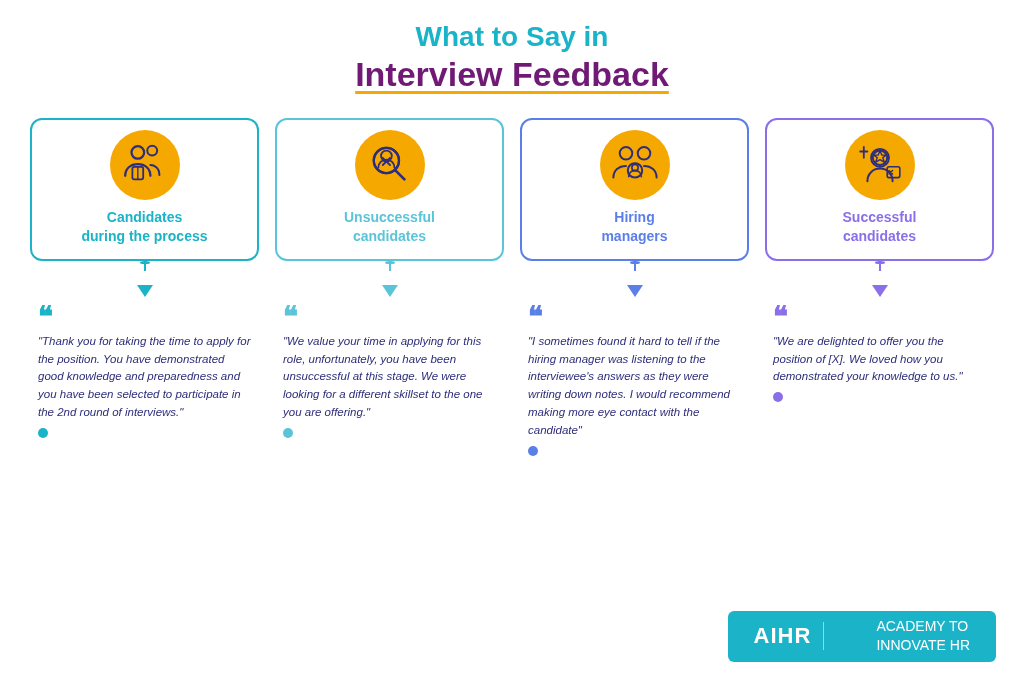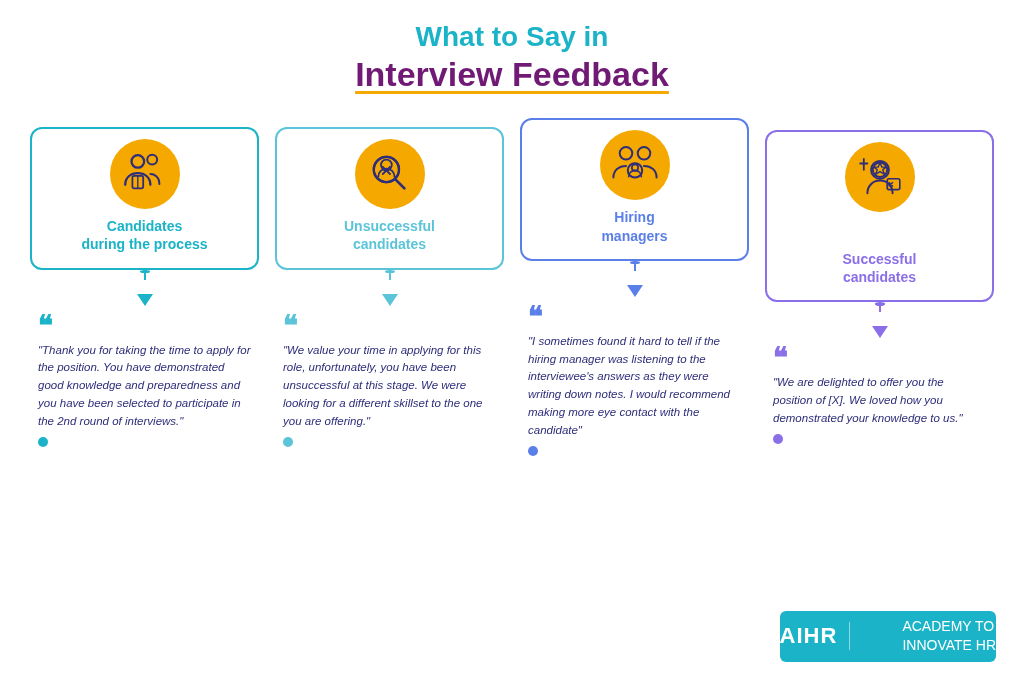--- a/index.html
+++ b/index.html
@@ -42,21 +42,20 @@
       text-decoration-color: #f5a800;
       text-underline-offset: 5px;
     }
 
     
     .cards-row {
       display: flex;
       gap: 16px;
       width: 100%;
       margin-bottom: 0;
-      align-items: center;
     }
 
     .card-col {
       flex: 1;
       display: flex;
       flex-direction: column;
       align-items: center;
     }
 
     
@@ -67,21 +66,21 @@
       width: 100%;
       display: flex;
       flex-direction: column;
       align-items: center;
       position: relative;
     }
 
     .card-col:nth-child(1) .top-box { border-color: #1ab3c8; }
     .card-col:nth-child(2) .top-box { border-color: #5bc4d8; }
     .card-col:nth-child(3) .top-box { border-color: #5b7fe8; }
-    .card-col:nth-child(4) .top-box { border-color: #8a6fe8; gap: 30px; }
+    .card-col:nth-child(4) .top-box { border-color: #8a6fe8; }
 
     .icon-circle {
       width: 70px;
       height: 70px;
       border-radius: 50%;
       background: #f5a800;
       display: flex;
       align-items: center;
       justify-content: center;
       margin-bottom: 8px;
@@ -188,21 +187,21 @@
 
     
     .aihr-logo {
       position: absolute;
       bottom: 18px;
       right: 28px;
       display: flex;
       align-items: center;
       background: #1ab3c8;
       border-radius: 6px;
-      padding: 6px 0;
+      padding: 6px 26px;
       gap: 8px;
     }
     .aihr-text-main {
       font-size: 22px;
       font-weight: 900;
       color: #fff;
       letter-spacing: 1px;
     }
     .aihr-text-sub {
       font-size: 14px;

